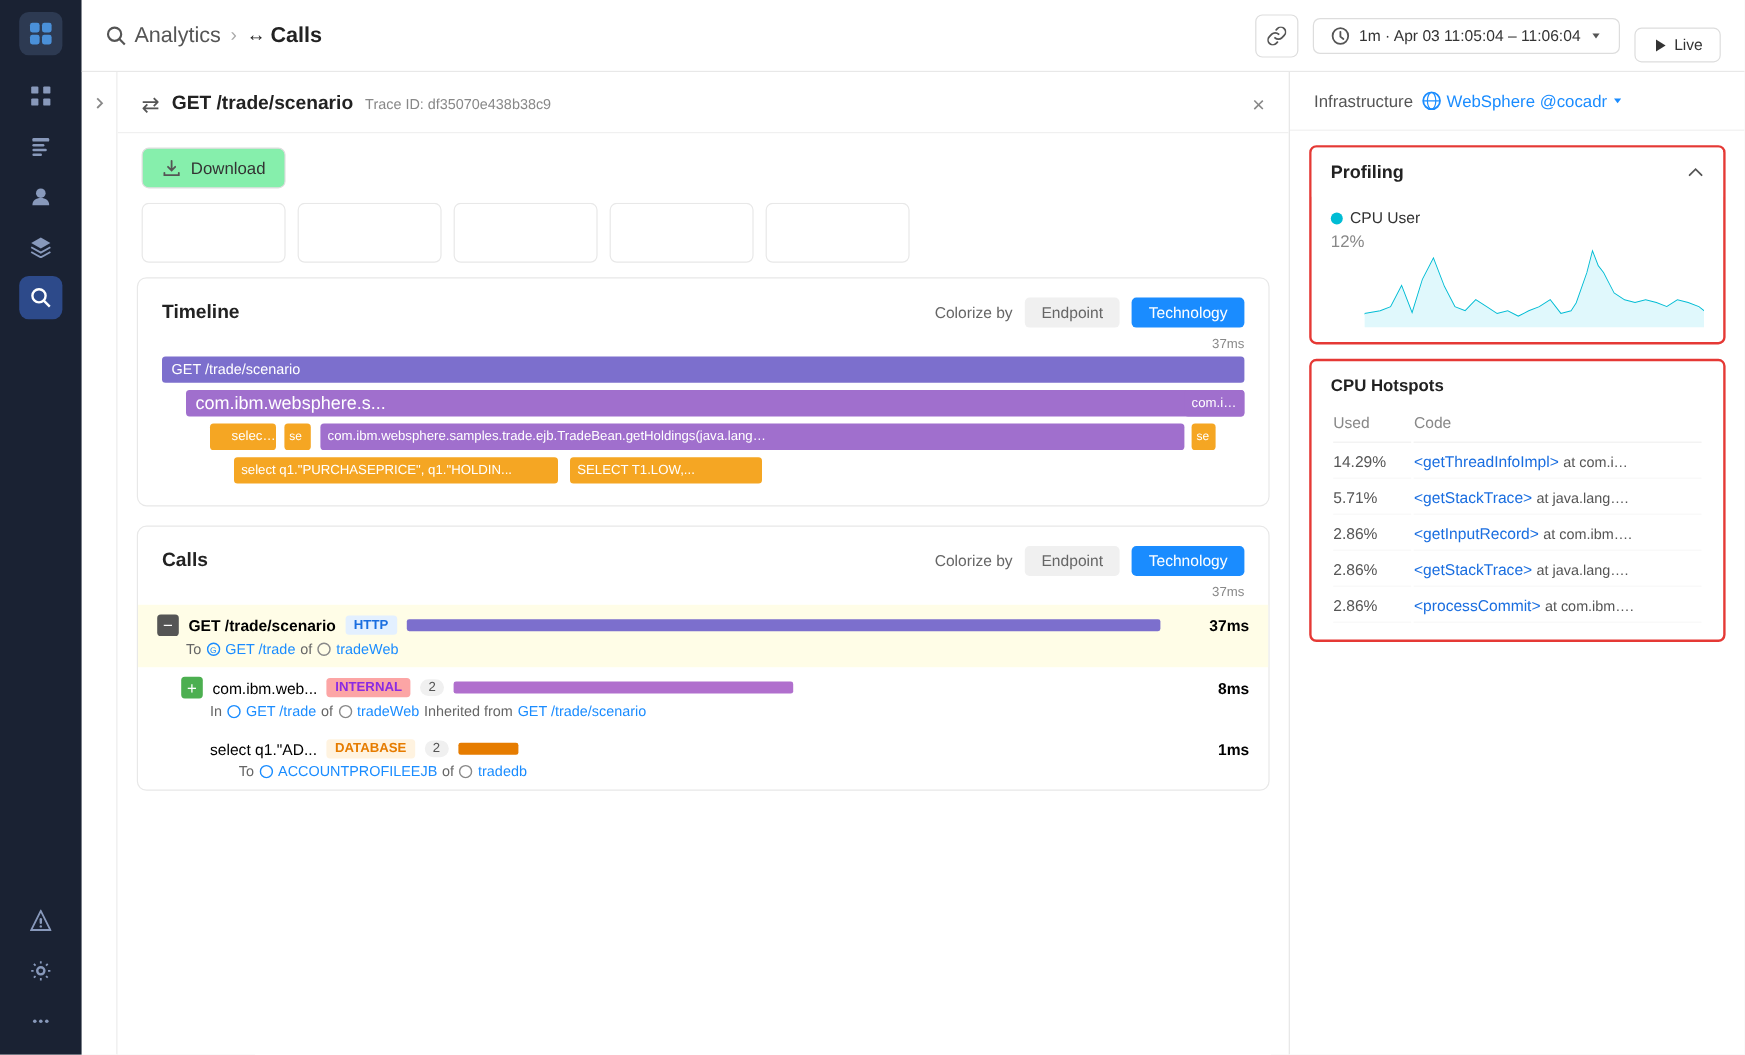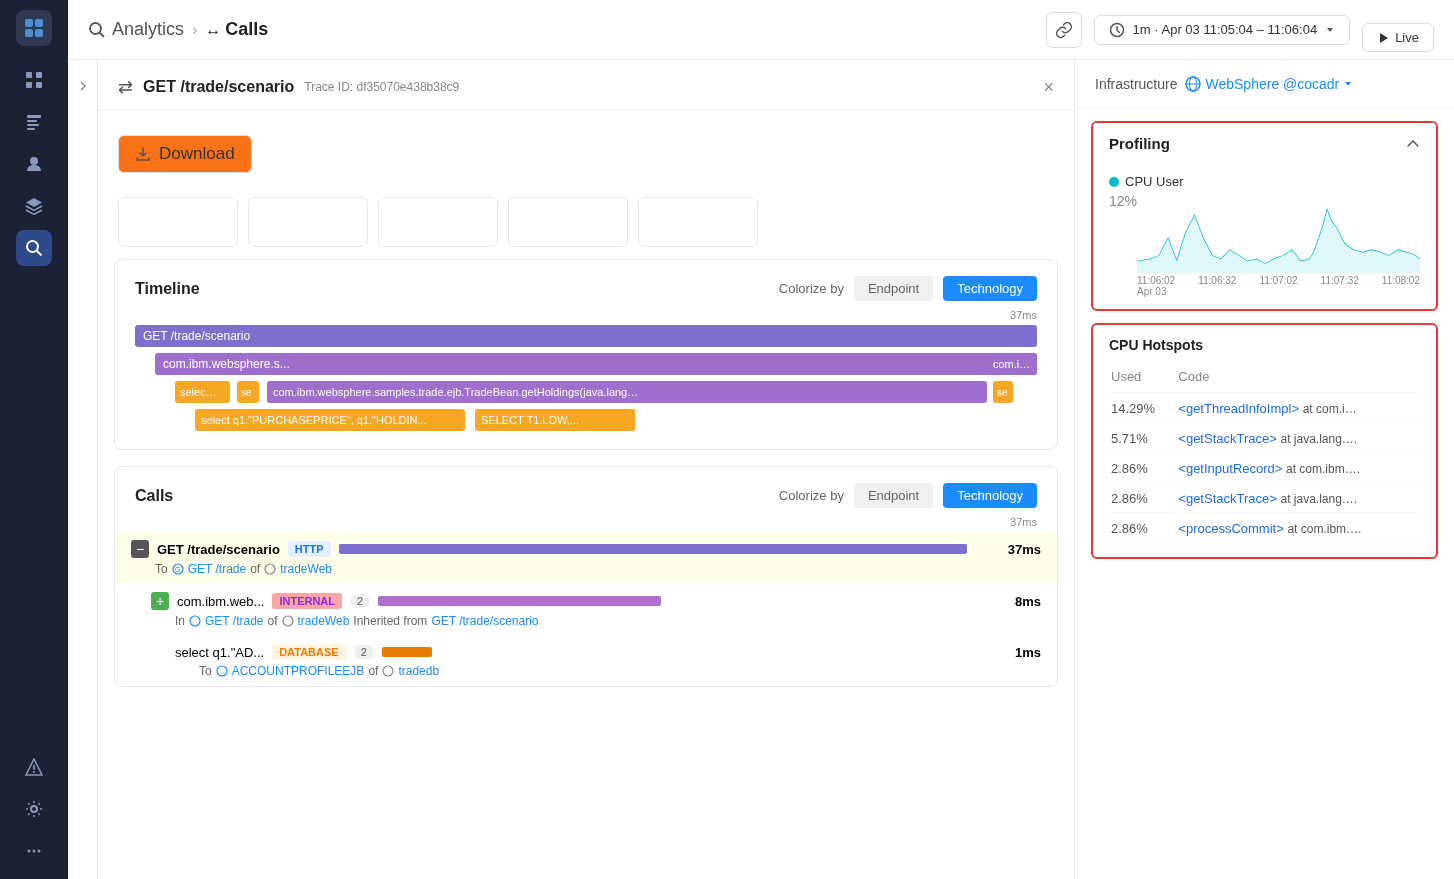--- a/index.html
+++ b/index.html
@@ -148,30 +148,30 @@
     }
     .trace-title {
       display: flex; align-items: center; gap: 10px;
     }
     .trace-title-icon { font-size: 18px; color: #555; }
     .trace-title-text { font-size: 16px; font-weight: 600; color: #222; }
     .trace-id { font-size: 12px; color: #888; }
     .close-btn { font-size: 18px; color: #888; cursor: pointer; background: none; border: none; }
 
     .download-btn {
-      margin: 24px 20px;
+      margin: 12px 20px;
       display: inline-flex;
       align-items: center;
       gap: 8px;
       border: 1px solid #ddd;
       border-radius: 6px;
       padding: 8px 16px;
       cursor: pointer;
-      background: #f97316;
-      font-size: 17px;
+      background: #86efac;
+      font-size: 14px;
       color: #333;
     }
 
     
     .span-summary {
       display: flex;
       gap: 10px;
       padding: 0 20px 12px;
       overflow-x: auto;
     }
@@ -515,30 +515,30 @@
 
           <div class="timeline-bars">
 
             <div style="position:relative; height:24px;">
               <div style="position:absolute; left:0%; width:100%; height:22px; background:#7c6fcd; border-radius:3px; display:flex; align-items:center; padding:0 8px; font-size:12px; color:#fff; font-weight:500;">
                 GET /trade/scenario
               </div>
             </div>
 
             <div style="position:relative; height:24px; padding-left:20px;">
-              <div style="position:absolute; left:20px; width:calc(100% - 20px); height:22px; background:#a06fcd; border-radius:3px; display:flex; align-items:center; padding:0 8px; font-size:12px; color:#fff;">
+              <div style="position:absolute; left:20px; width:calc(100% - 20px); height:22px; background:#a06fcd; border-radius:3px; display:flex; align-items:center; padding:0 8px; font-size:15px; color:#fff;">
                 com.ibm.websphere.s...
               </div>
               <div style="position:absolute; right:0; width:50px; height:22px; background:#a06fcd; border-radius:3px; display:flex; align-items:center; padding:0 6px; font-size:11px; color:#fff;">
                 com.i…
               </div>
             </div>
 
             <div style="position:relative; height:24px; padding-left:40px;">
-              <div style="position:absolute; left:40px; width:55px; height:22px; background:#f5a623; border-radius:3px; display:flex; align-items:center; padding:0 5px; font-size:11px; color:#fff;">
+              <div style="position:absolute; left:40px; width:55px; height:22px; background:#f5a623; border-radius:3px; display:flex; align-items:center; padding:0 18px; font-size:11px; color:#fff;">
                 selec…
               </div>
               <div style="position:absolute; left:102px; width:22px; height:22px; background:#f5a623; border-radius:3px; display:flex; align-items:center; padding:0 4px; font-size:10px; color:#fff;">
                 se
               </div>
               <div style="position:absolute; left:132px; right:50px; height:22px; background:#a06fcd; border-radius:3px; display:flex; align-items:center; padding:0 6px; font-size:11px; color:#fff; overflow:hidden; white-space:nowrap;">
                 com.ibm.websphere.samples.trade.ejb.TradeBean.getHoldings(java.lang…
               </div>
               <div style="position:absolute; right:24px; width:20px; height:22px; background:#f5a623; border-radius:3px; display:flex; align-items:center; padding:0 4px; font-size:10px; color:#fff;">
                 se
@@ -679,27 +679,20 @@
             <div class="cpu-dot"></div>
             <span>CPU User</span>
           </div>
           <div style="position:relative; padding-left:28px;">
             <div style="position:absolute;left:0;top:0;font-size:14px;color:#888;">12%</div>
             <div class="cpu-chart-wrap">
               <svg class="cpu-chart-svg" viewBox="0 0 320 70" preserveAspectRatio="none">
                 <polyline points="0,60 15,58 25,55 35,40 45,60 55,35 65,20 75,40 85,55 95,58 105,50 115,55 125,60 135,58 145,62 155,58 165,55 175,50 185,60 195,58 200,52 210,30 215,15 220,25 225,30 235,45 245,50 255,52 265,50 275,52 285,55 295,50 305,52 315,55 320,58" fill="none" stroke="#00bcd4" stroke-width="1.5" vector-effect="non-scaling-stroke"></polyline>
                 <polyline points="0,60 15,58 25,55 35,40 45,60 55,35 65,20 75,40 85,55 95,58 105,50 115,55 125,60 135,58 145,62 155,58 165,55 175,50 185,60 195,58 200,52 210,30 215,15 220,25 225,30 235,45 245,50 255,52 265,50 275,52 285,55 295,50 305,52 315,55 320,58 320,70 0,70" fill="#e0f8fc" stroke="none"></polyline>
               </svg>
-            </div>
-            <div class="cpu-axis">
-              <span>11:06:02<br>Apr 03</span>
-              <span>11:06:32</span>
-              <span>11:07:02</span>
-              <span>11:07:32</span>
-              <span>11:08:02</span>
             </div>
           </div>
         </div>
       </div>
 
       <div class="hotspots-section">
         <div class="hotspots-title">CPU Hotspots</div>
         <table class="hotspots-table">
           <thead>
             <tr>

